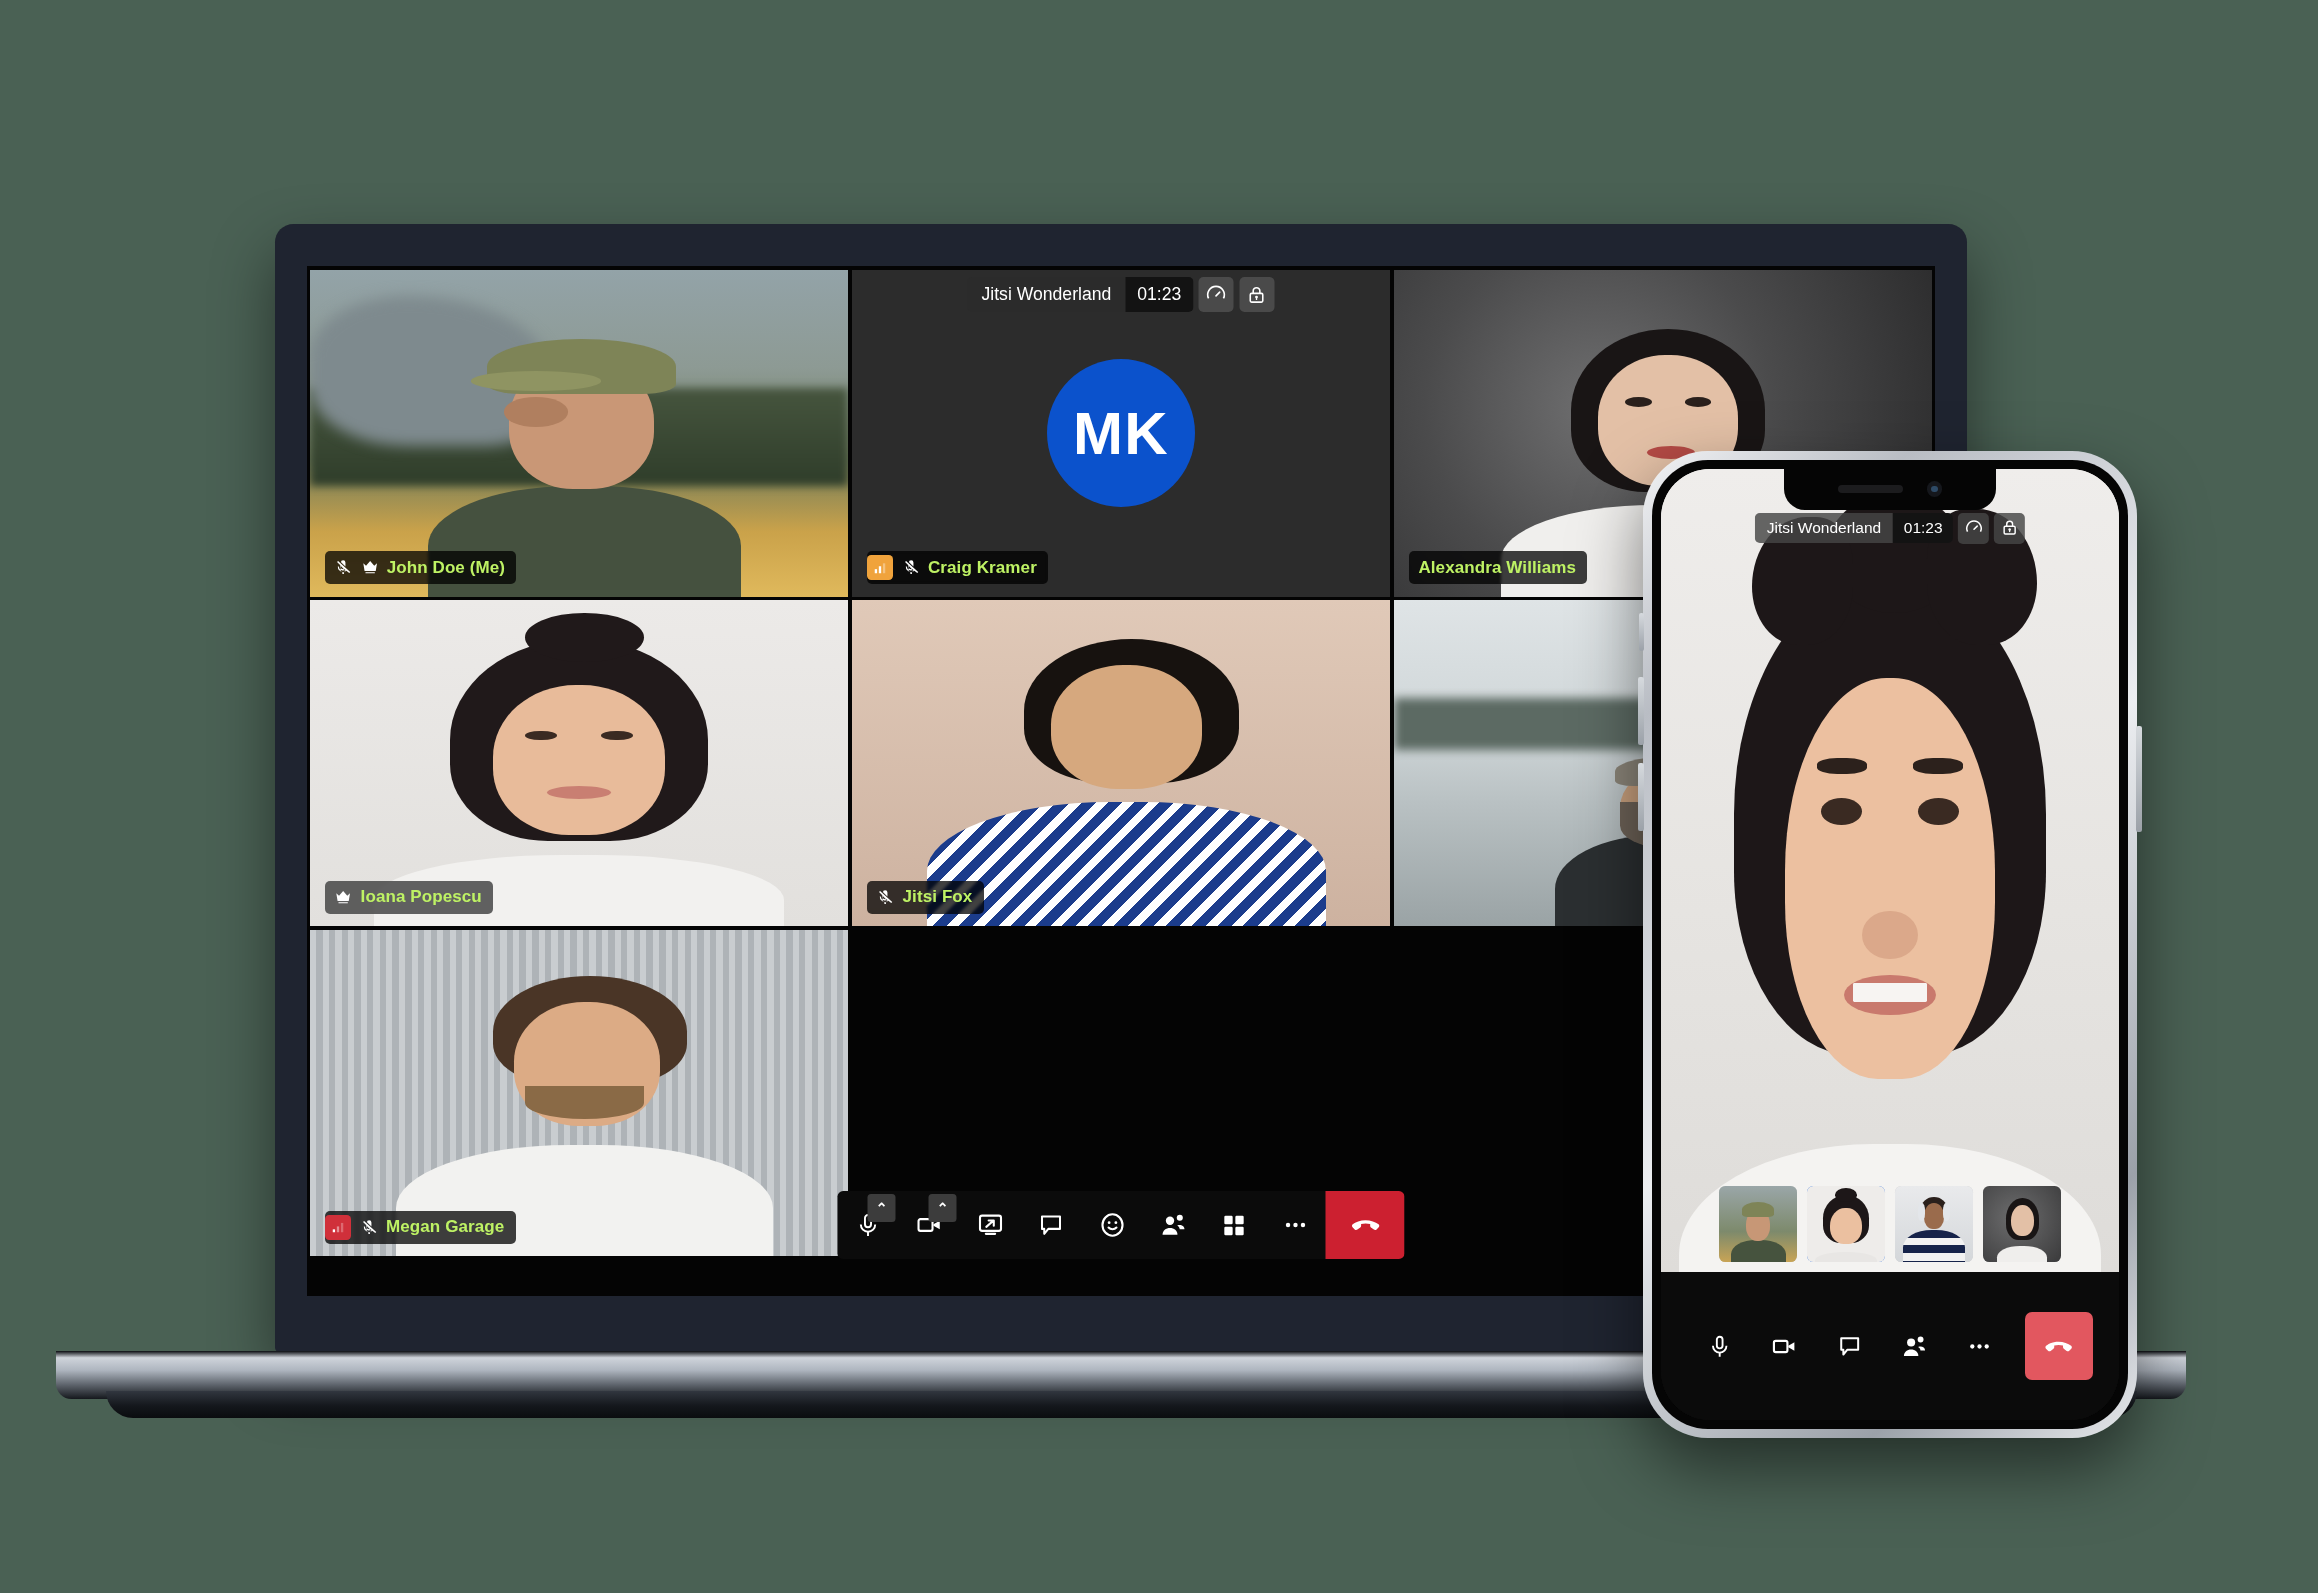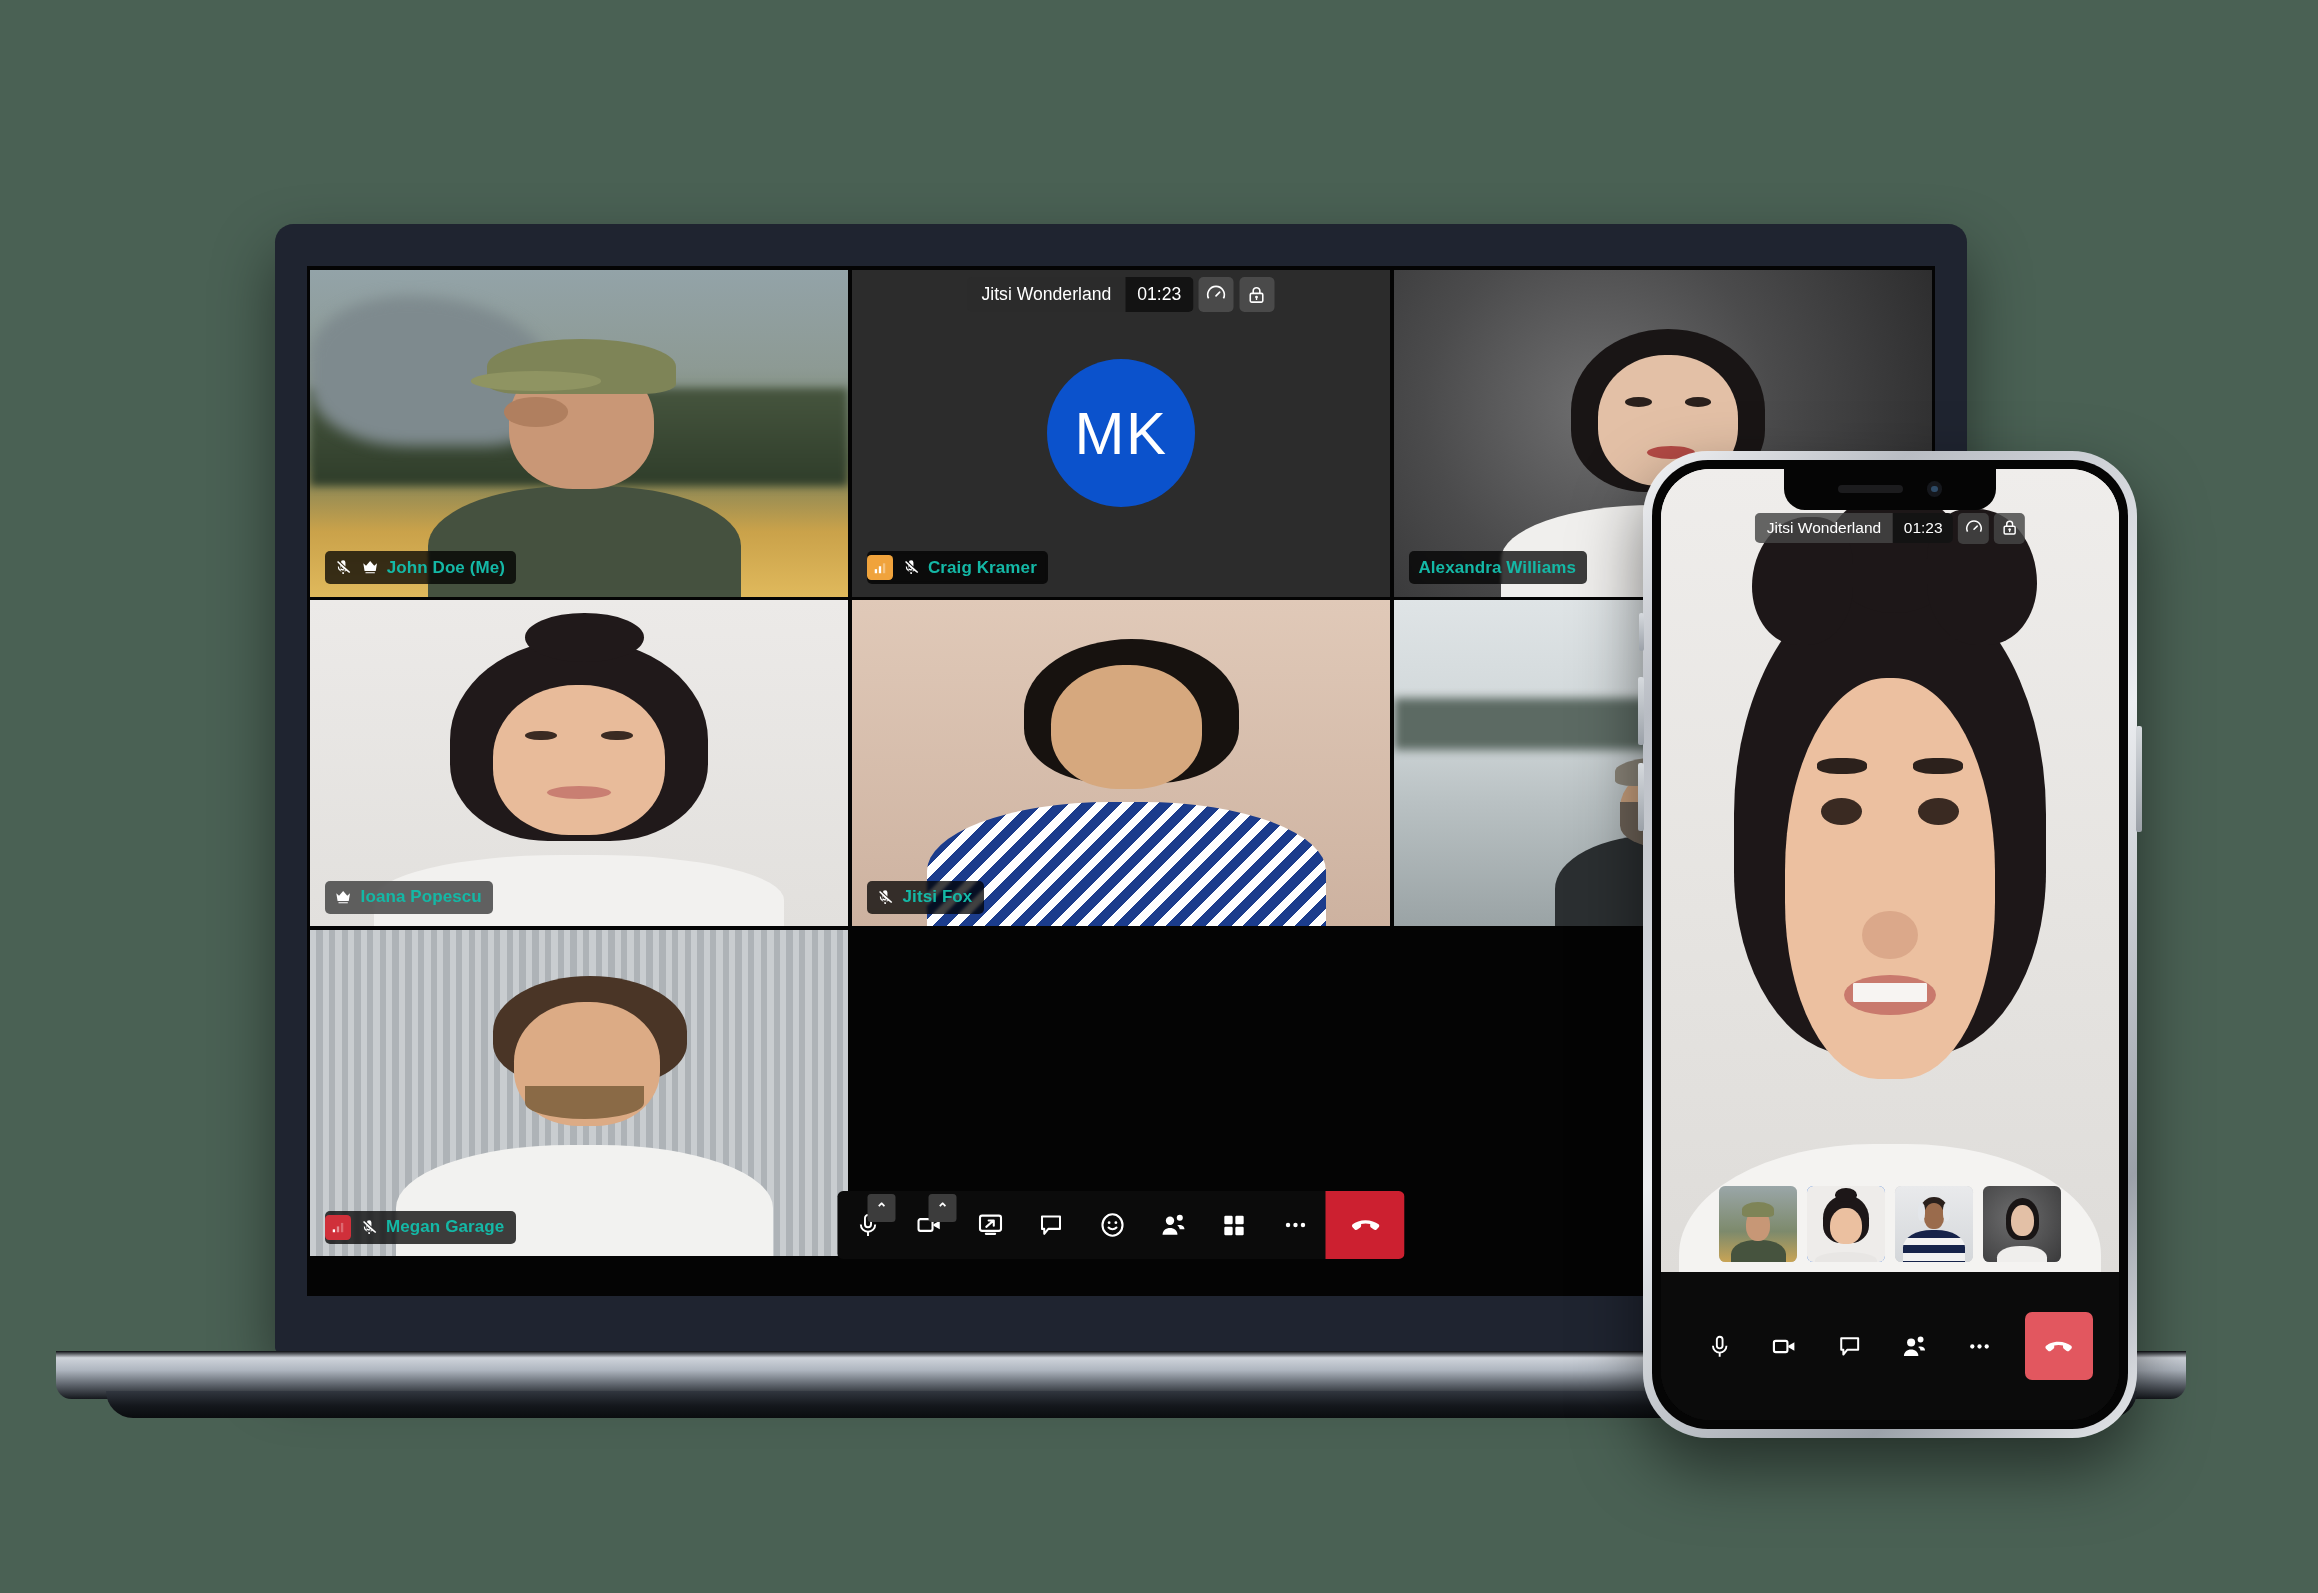--- a/index.html
+++ b/index.html
@@ -46,21 +46,21 @@
     gap: 3.5px; padding: 0 2.8px;
   }
   .tile { position: relative; overflow: hidden; background: #2c2c2c; }
   .tile.active { outline: 3.5px solid #2a74f0; outline-offset: -3.5px; }
   .tile-bg { position: absolute; inset: 0; }
 
   
   .name-pill {
     position: absolute; left: 15.5px; bottom: 12.7px;
     display: flex; align-items: center; gap: 7.8px;
-    background: rgba(0,0,0,.75); color: #14b8a6;
+    background: rgba(0,0,0,.75); color: #bef264;
     border-radius: 5px; padding: 6.3px 11.3px 6.3px 9.2px;
     font-size: 17px; font-weight: 700; letter-spacing: 0.1px;
     backdrop-filter: blur(1.4px);
   }
   .name-pill.light { background: rgba(70,70,70,.85); }
   .name-pill .label { white-space: nowrap; }
   .pill-ico { width: 18.3px; height: 18.3px; flex: none; display: block; }
   .conn-badge {
     width: 25.4px; height: 25.4px; border-radius: 4.2px; flex: none;
     display: flex; align-items: center; justify-content: center;
@@ -92,21 +92,21 @@
   .hdr-btn {
     width: 35px; height: 35px; border-radius: 5px; background: #4a4a4a;
     display: flex; align-items: center; justify-content: center;
   }
 
   
   .avatar-circle {
     position: absolute; left: 50%; top: 50%; transform: translate(-50%,-50%);
     width: 148px; height: 148px; border-radius: 50%;
     display: flex; align-items: center; justify-content: center;
-    color: #fff; font-size: 60px; font-weight: 400; letter-spacing: 1.4px;
+    color: #fff; font-size: 60px; font-weight: 700; letter-spacing: 1.4px;
   }
 
   
   #desktop-toolbar {
     position: absolute; left: 50%; bottom: 37px; transform: translateX(-50%);
     height: 68px; background: #0b0b0b; border-radius: 5.6px;
     display: flex; align-items: center; z-index: 50; overflow: hidden;
   }
   .tb-item {
     position: relative; width: 61px; height: 68px;

